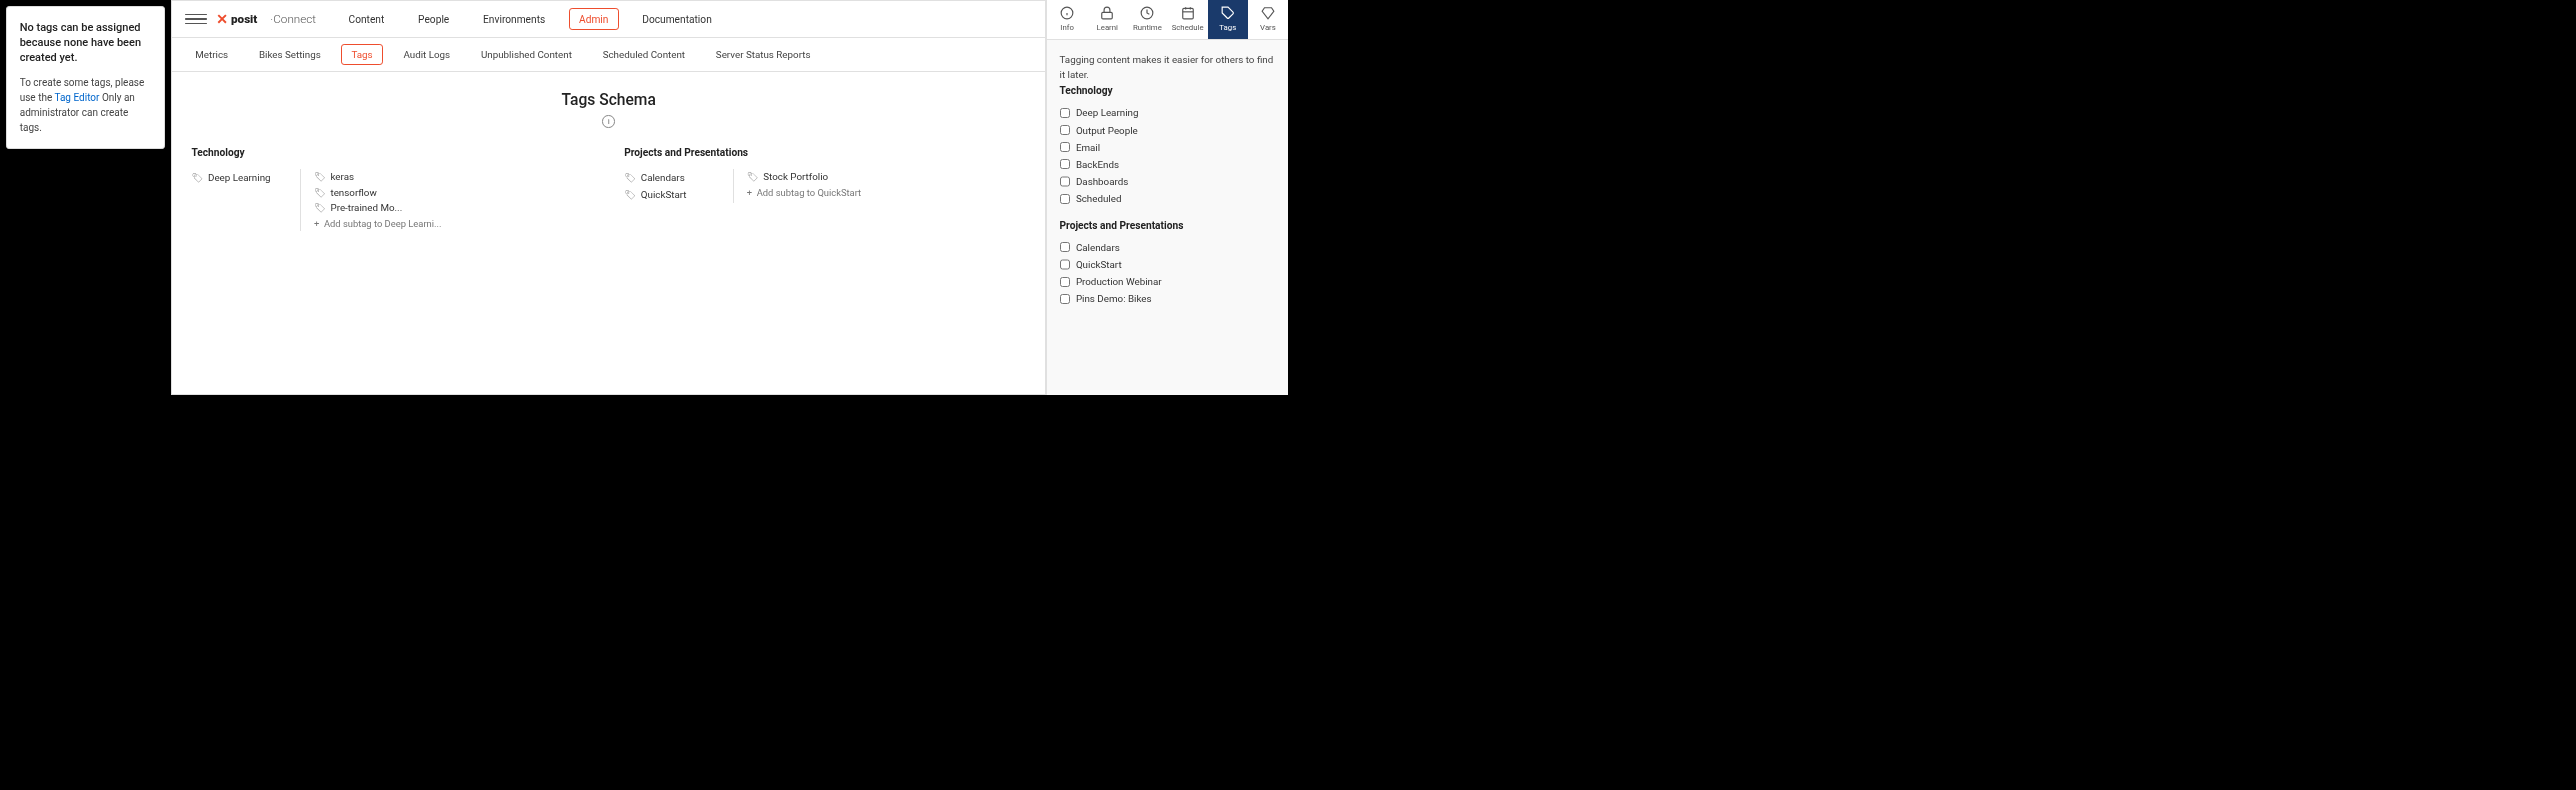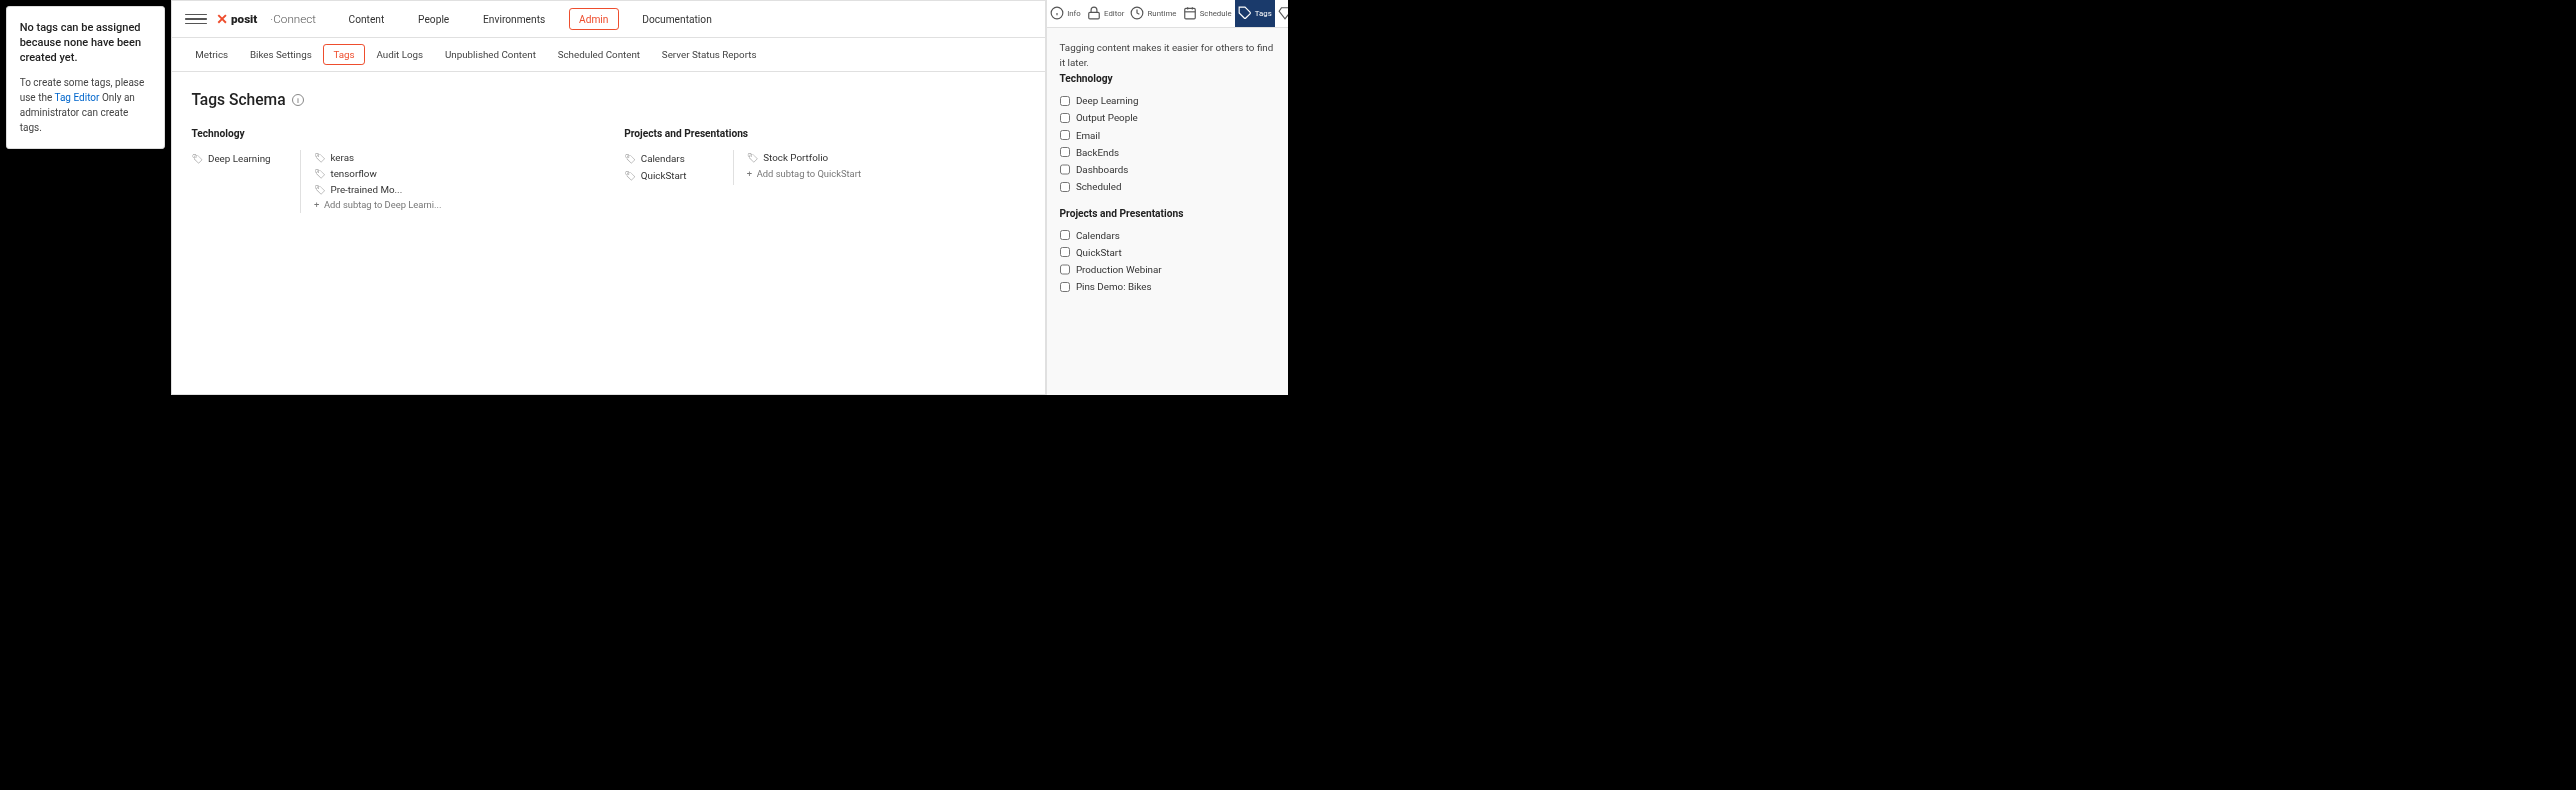--- a/index.html
+++ b/index.html
@@ -118,21 +118,21 @@
       border-color: #ee4d2d;
       color: #ee4d2d;
     }
 
     
     .sub-tabs {
       display: flex;
       align-items: center;
       padding: 6.2px 12.5px;
       border-bottom: 0.8px solid #e0e0e0;
-      gap: 1px;
+      gap: 10px;
       background: #fff;
     }
     .sub-tab {
       padding: 3.9px 9.4px;
       border-radius: 3.1px;
       border: 0.8px solid transparent;
       color: #444;
       font-size: 9.8px;
       cursor: pointer;
       background: #fff;
@@ -150,20 +150,21 @@
       background: #fff;
     }
     .page-title {
       display: flex;
       align-items: center;
       gap: 6.2px;
       font-size: 15.6px;
       font-weight: 500;
       color: #222;
       margin-bottom: 19px;
+      flex-direction: column;
     }
     .info-icon-small {
       width: 12.5px;
       height: 12.5px;
       border: 1.2px solid #888;
       border-radius: 50%;
       display: flex;
       align-items: center;
       justify-content: center;
       font-size: 7.8px;
@@ -233,21 +234,21 @@
       flex-shrink: 0;
     }
     .right-panel-icons {
       display: flex;
       border-bottom: 0.8px solid #e0e0e0;
       background: #fff;
     }
     .right-panel-icon-btn {
       flex: 1;
       display: flex;
-      flex-direction: row;
+      flex-direction: column;
       align-items: center;
       padding: 6.2px 3.1px;
       cursor: pointer;
       border-bottom: 1.6px solid transparent;
       color: #555;
       font-size: 7.8px;
       gap: 3.1px;
     }
     .right-panel-icon-btn.active {
       background: #1a3a6b;
@@ -408,21 +409,21 @@
         <line x1="12" y1="12" x2="12" y2="16"></line>
       </svg>
       <span>Info</span>
     </div>
 
     <div class="right-panel-icon-btn">
       <svg viewBox="0 0 24 24" fill="none" stroke="currentColor" stroke-width="2">
         <rect x="3" y="11" width="18" height="11" rx="2" ry="2"></rect>
         <path d="M7 11V7a5 5 0 0 1 10 0v4"></path>
       </svg>
-      <span>Editor</span>
+      <span>Learni</span>
     </div>
 
     <div class="right-panel-icon-btn">
       <svg viewBox="0 0 24 24" fill="none" stroke="currentColor" stroke-width="2">
         <circle cx="12" cy="12" r="10"></circle>
         <polyline points="12 6 12 12 16 14"></polyline>
       </svg>
       <span>Runtime</span>
     </div>
 

